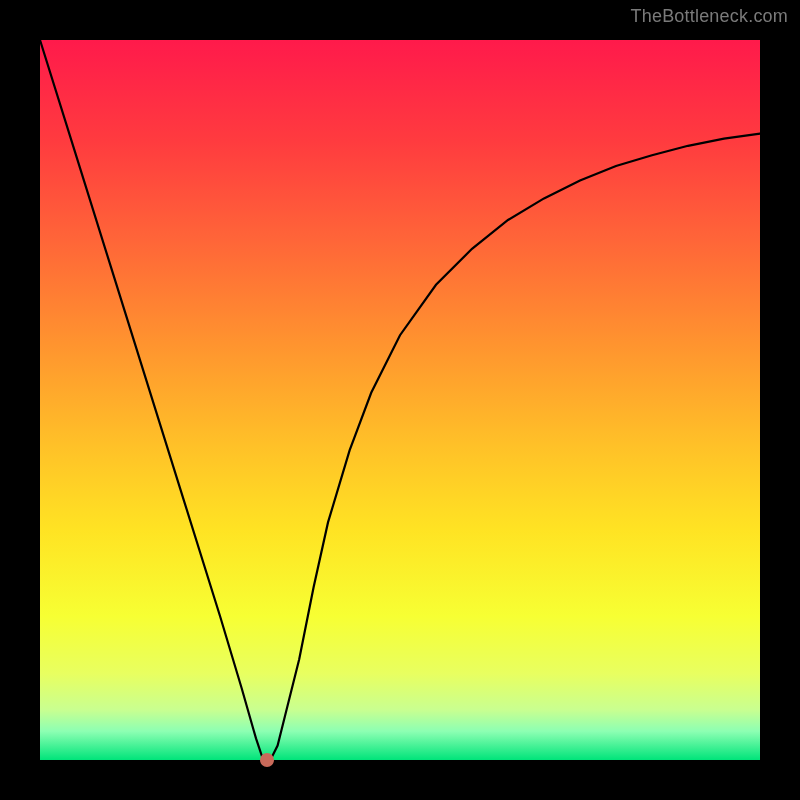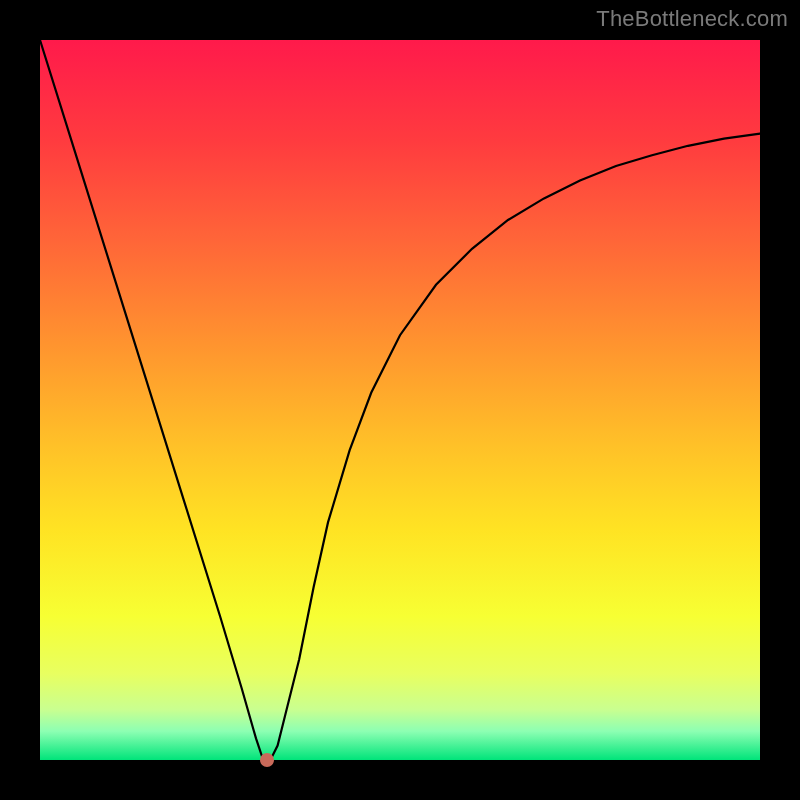--- a/index.html
+++ b/index.html
@@ -23,21 +23,21 @@
     top: 40px;
     width: 720px;
     height: 720px;
     
   }
   .credit {
     position: absolute;
     top: 6px;
     right: 12px;
     color: #7a7a7a;
-    font-size: 22px;
+    font-size: 18px;
     letter-spacing: 0.2px;
     font-weight: 400;
   }
   .marker {
     position: absolute;
     width: 14px;
     height: 14px;
     border-radius: 50%;
     background: #c96a5a;
     transform: translate(-50%, -50%);

